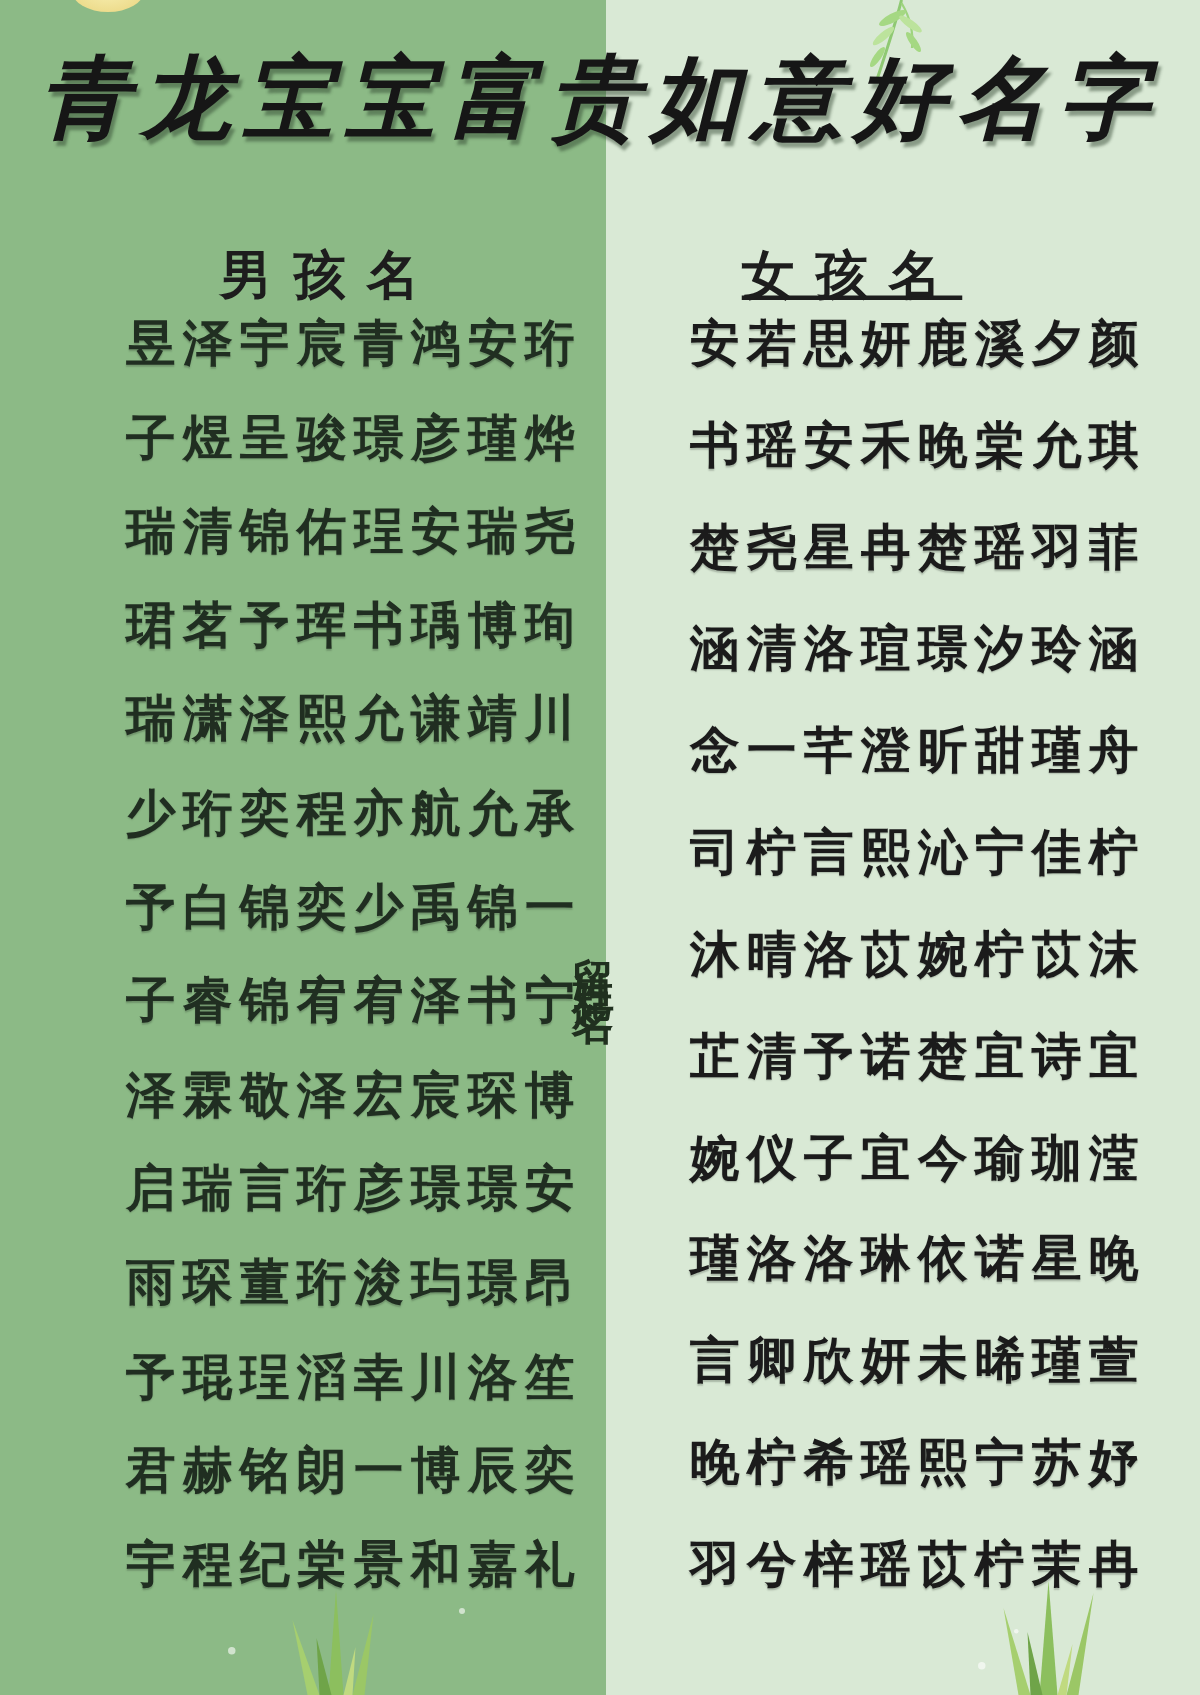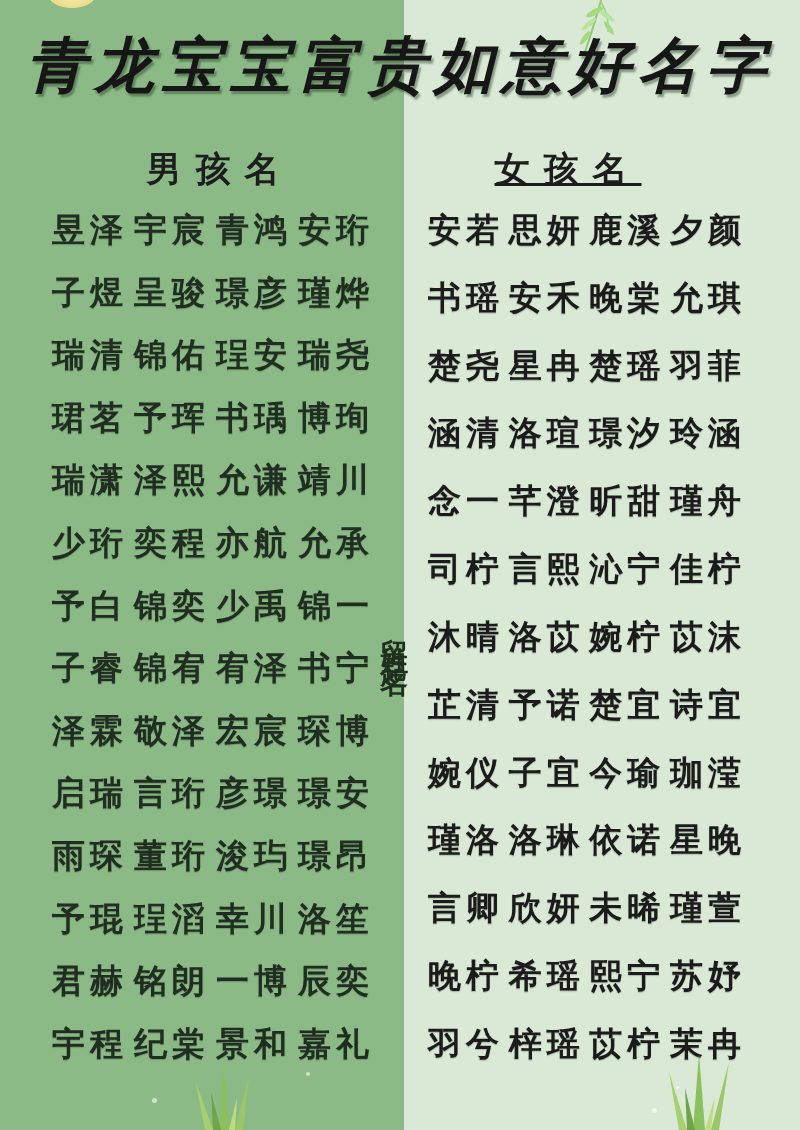--- a/index.html
+++ b/index.html
@@ -13,33 +13,33 @@
   .panel.right{left:404px;width:396px;background:#d9e9d5;}
 
   .title{
     position:absolute;left:0;top:30px;width:800px;margin:0;
     text-align:center;font-size:60px;font-weight:bold;color:#161616;
     letter-spacing:8px;line-height:1.2;
     text-shadow:2px 3px 2px rgba(40,60,40,0.45);
     font-style:italic;
   }
   .col-header{
-    position:absolute;top:146px;font-size:35px;font-weight:bold;
+    position:absolute;top:160px;font-size:35px;font-weight:bold;
     color:#1d1d1d;letter-spacing:14px;text-align:center;
   }
   .boys-header{left:55px;width:330px;}
   .girls-header{left:408px;width:320px;text-decoration:underline;}
 
   .names{
     position:absolute;top:212px;height:852px;
     display:flex;flex-direction:column;justify-content:space-between;
   }
   .names.boys{left:52px;width:322px;color:#202e21;}
   .names.girls{left:428px;width:318px;color:#1b1b1b;}
-  .row{display:flex;justify-content:space-between;}
+  .row{display:flex;justify-content:space-between;margin-left:32px;}
   .nm{
     font-size:33px;font-weight:600;letter-spacing:5px;
     line-height:1.15;white-space:nowrap;
     text-shadow:0 1px 1px rgba(30,40,30,0.25);
   }
 
   .vertical-note{
     position:absolute;left:378px;top:616px;
     writing-mode:vertical-rl;font-size:28px;font-weight:600;
     color:#20301f;letter-spacing:10px;line-height:1.1;

